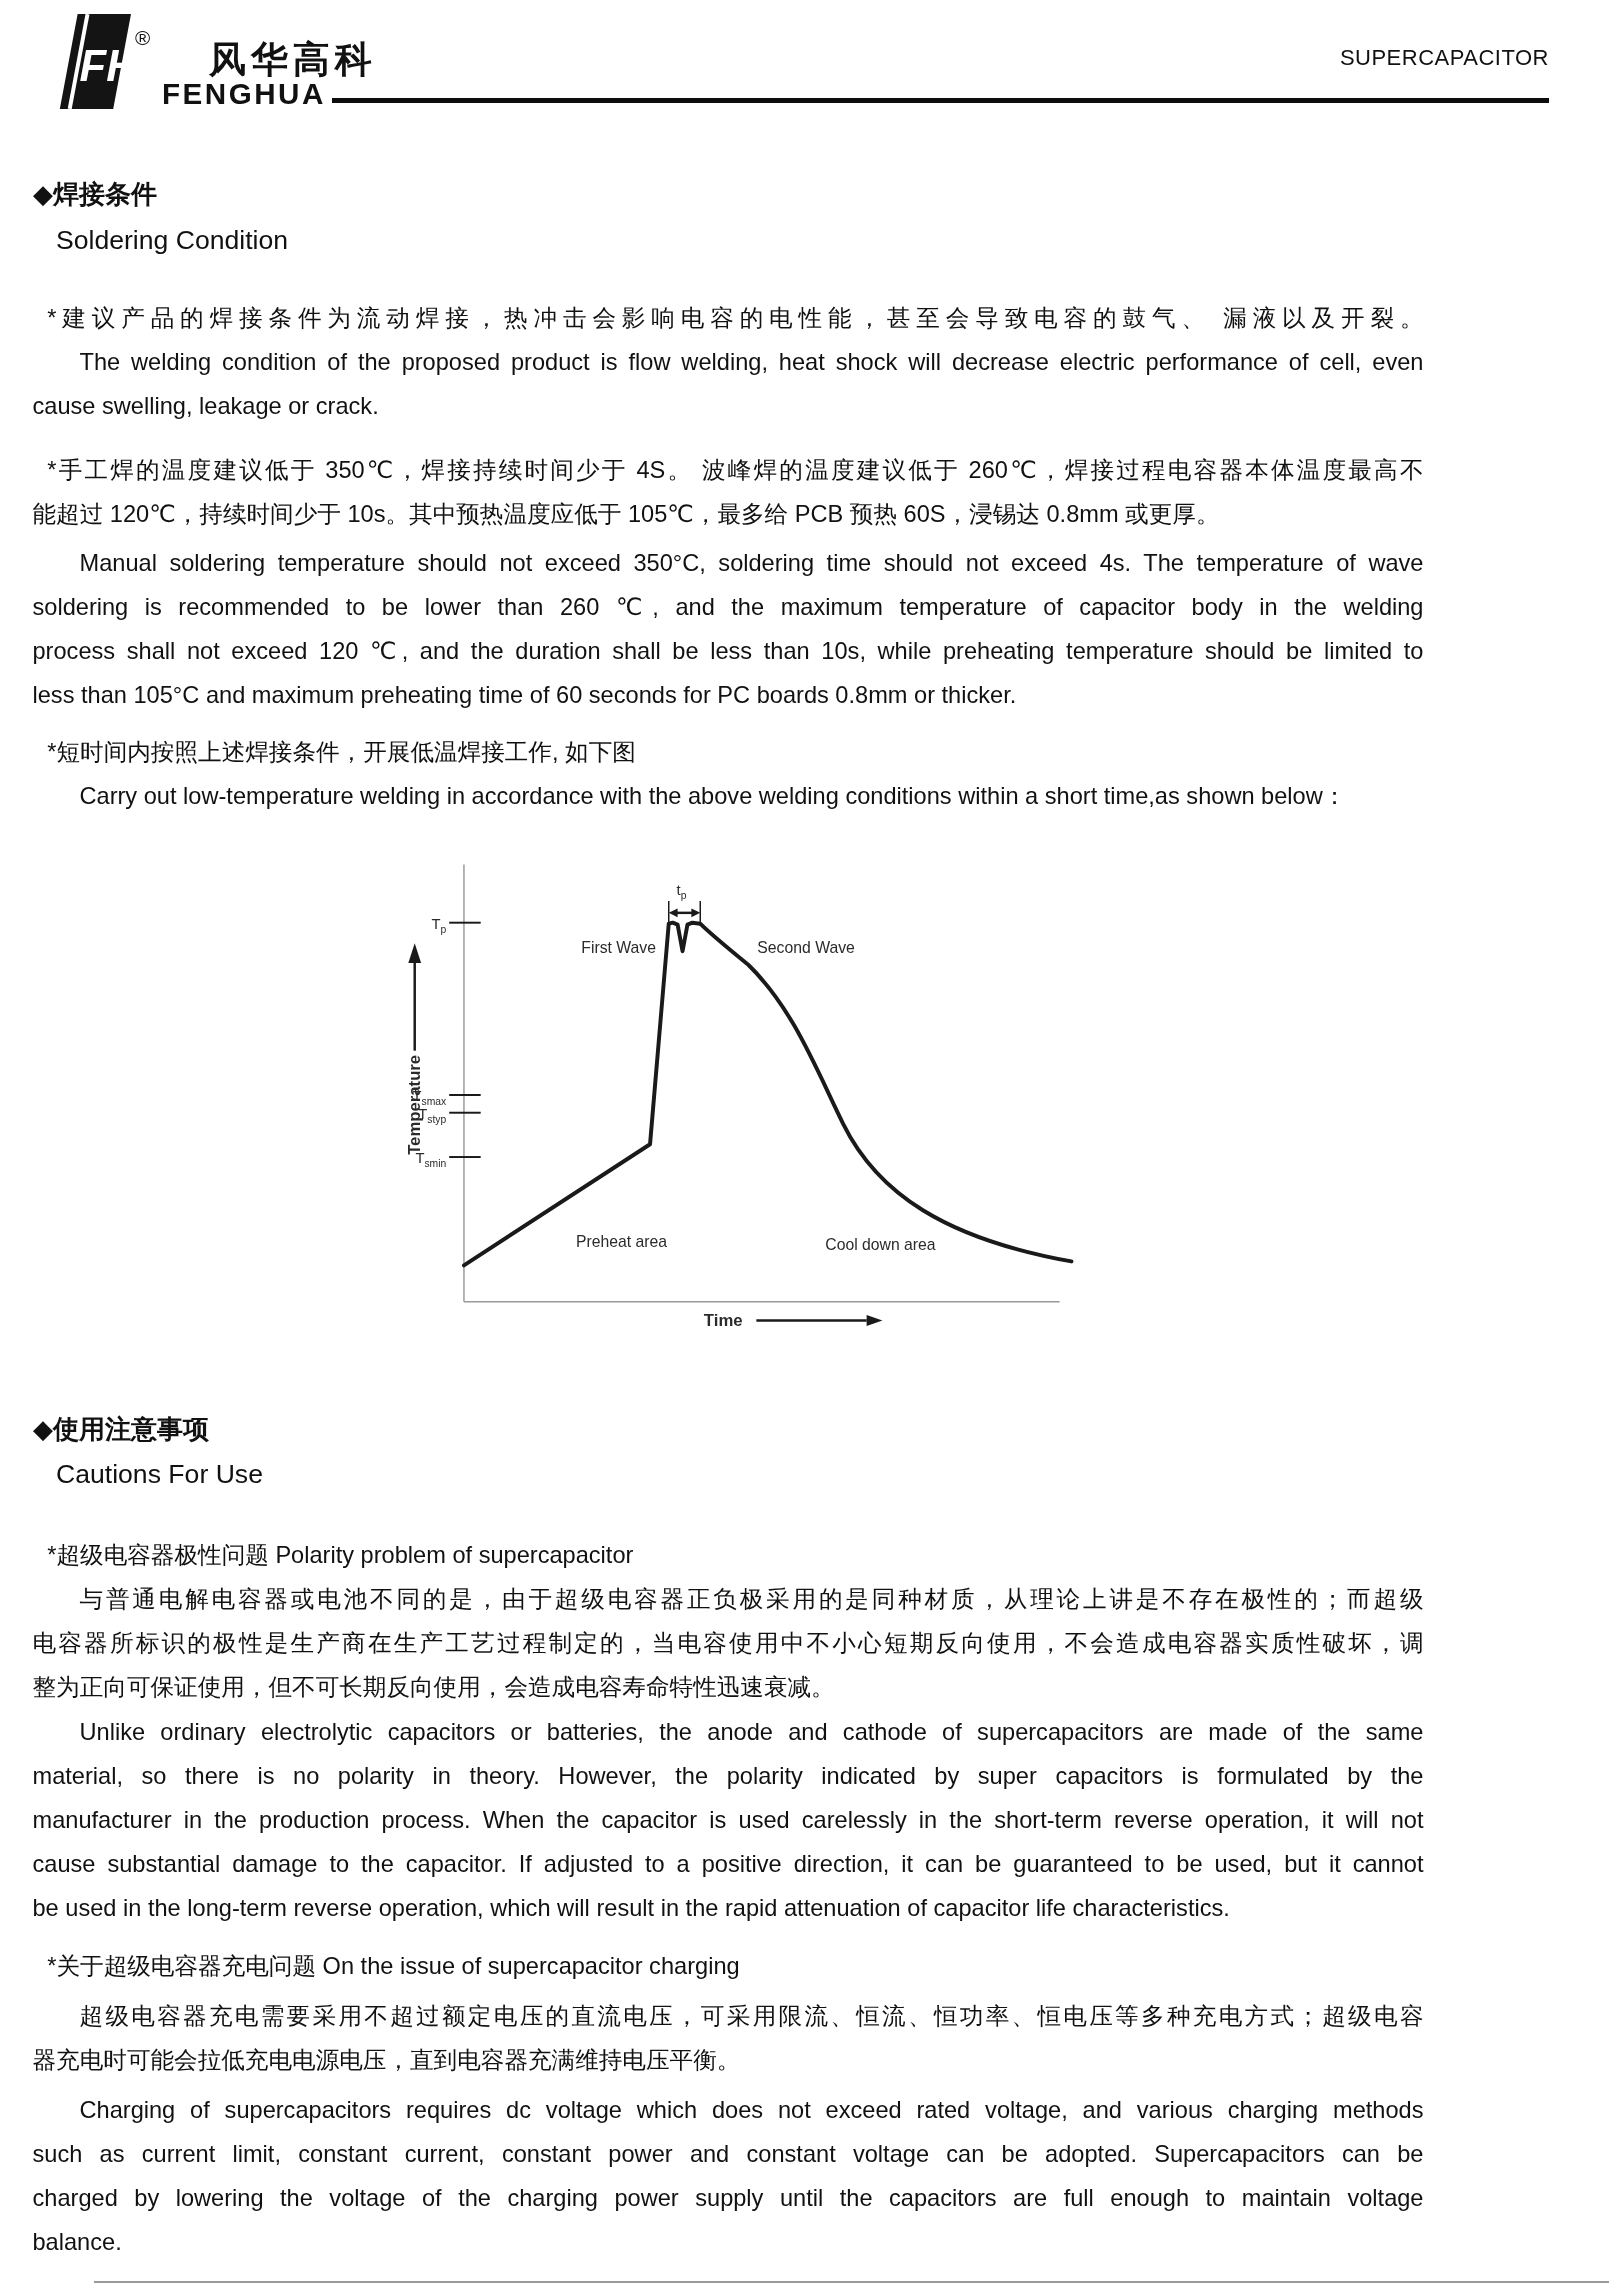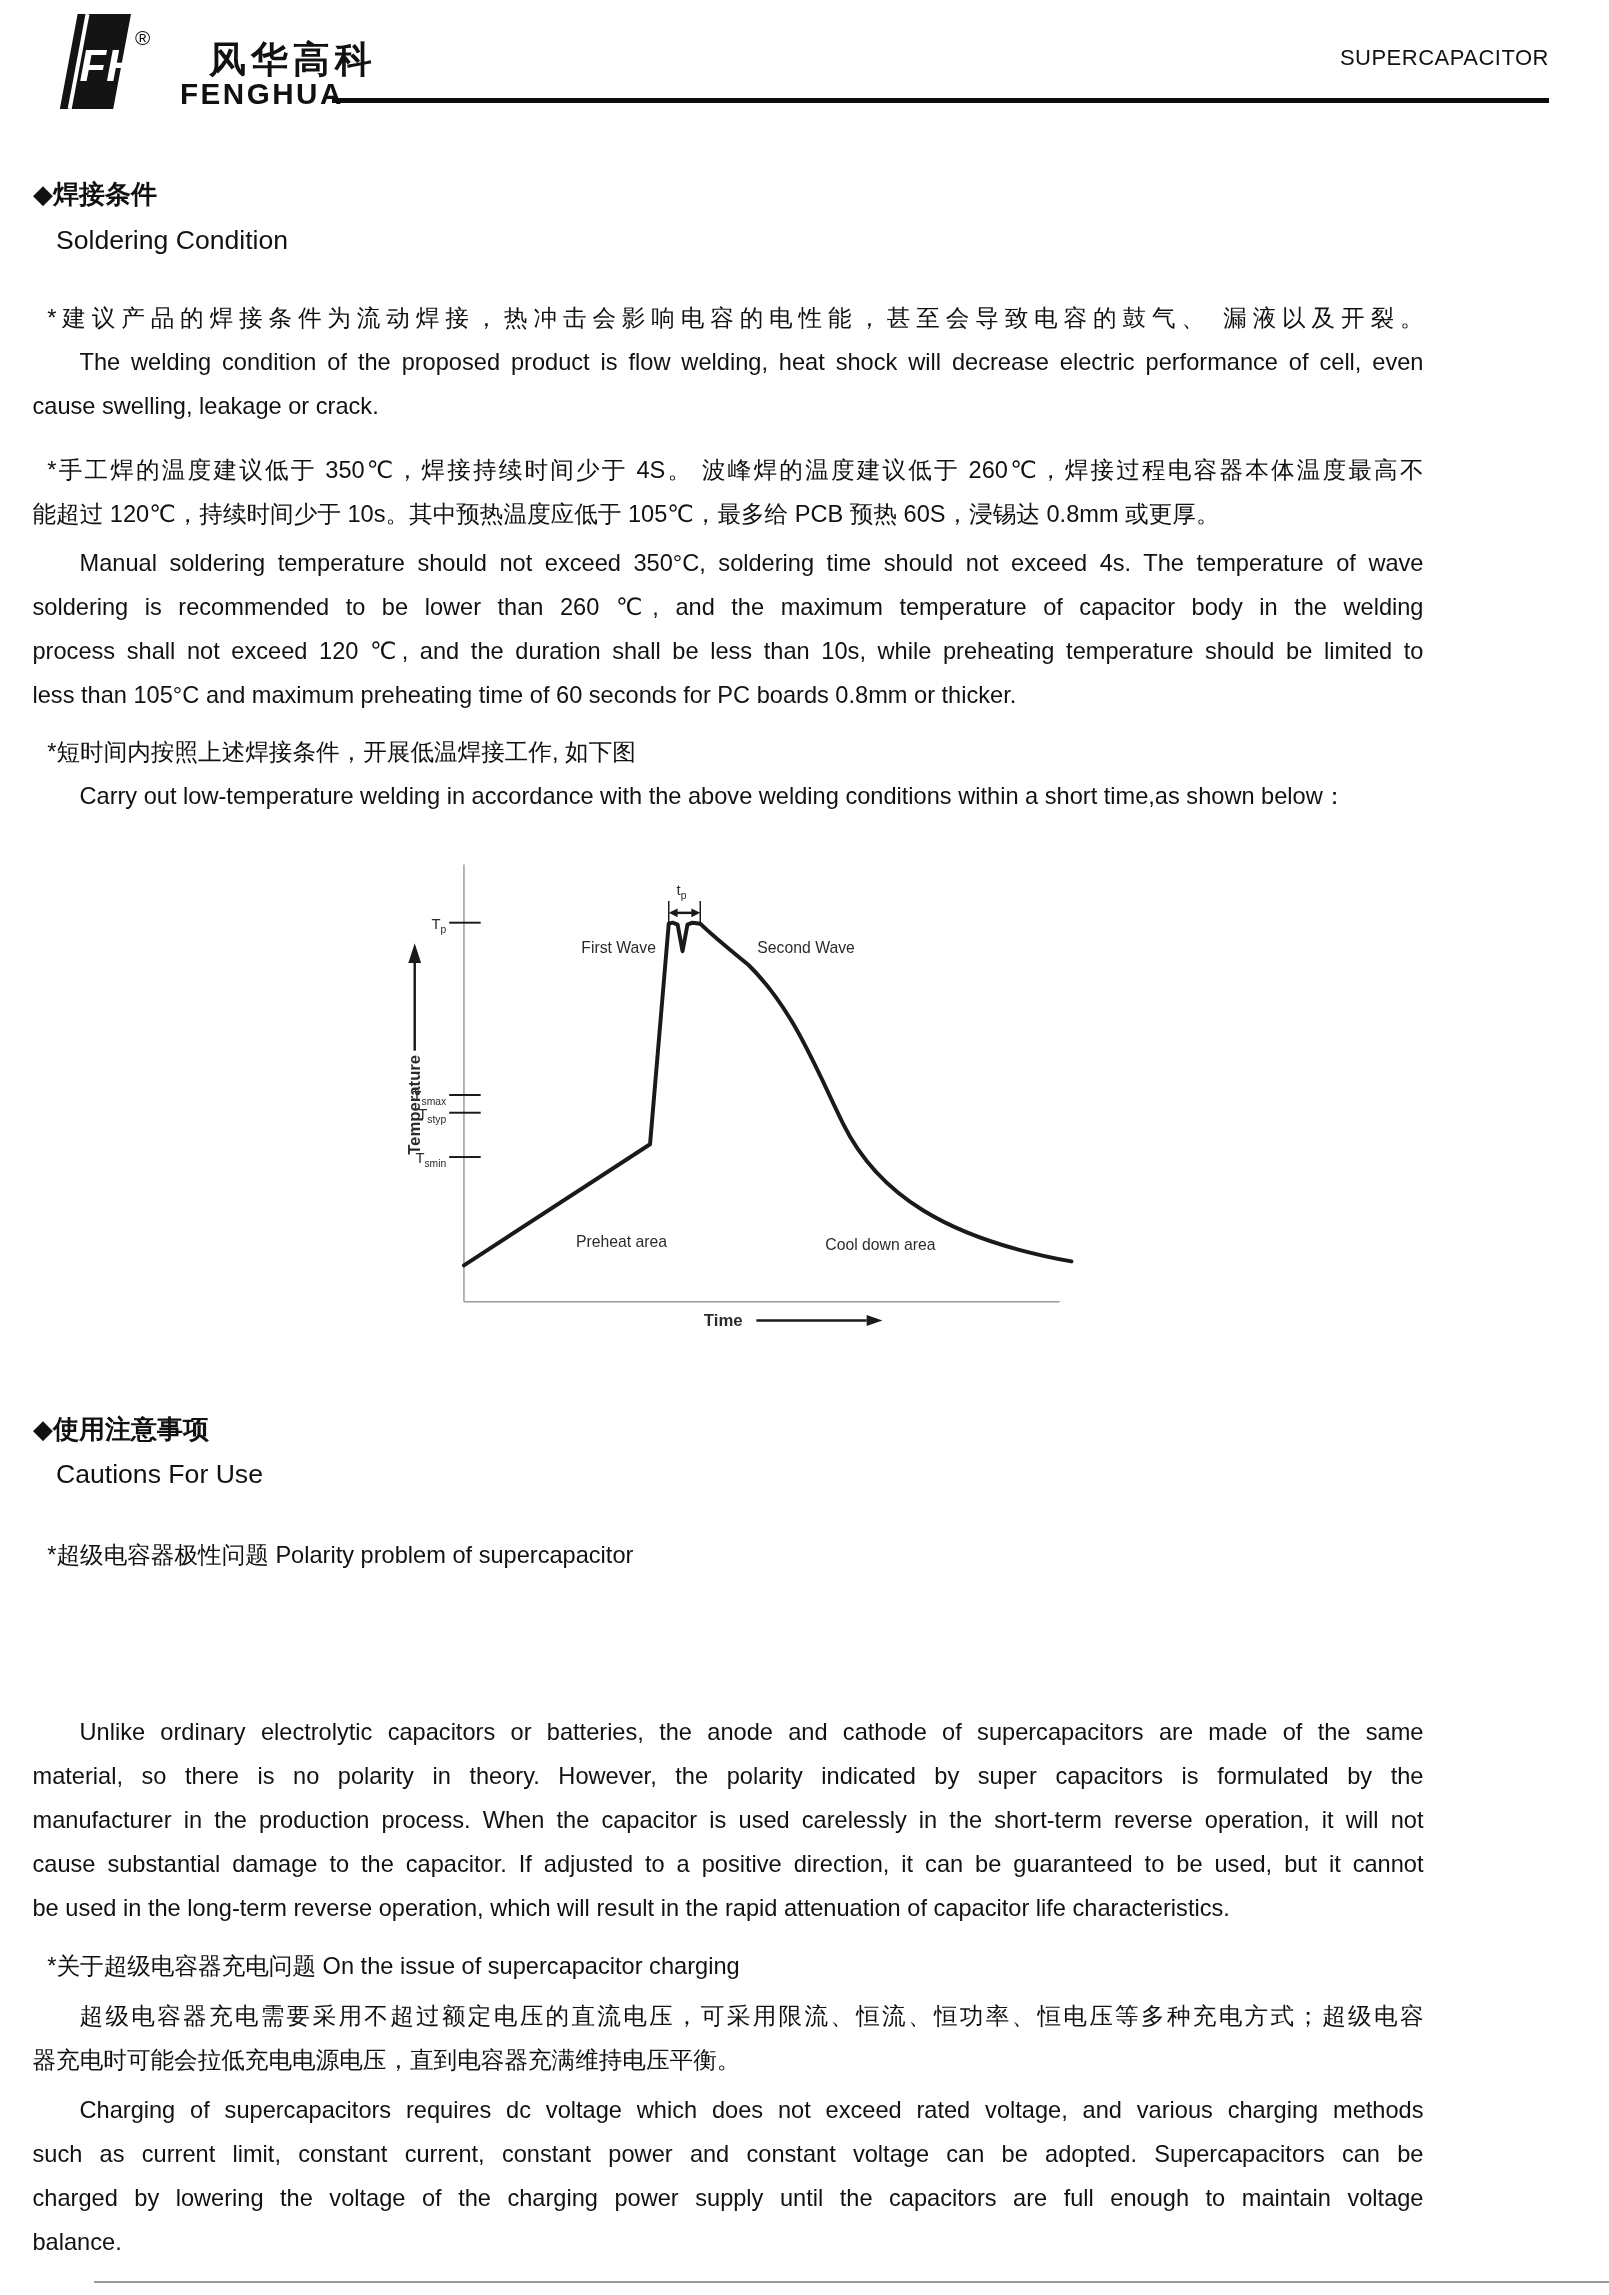--- a/index.html
+++ b/index.html
@@ -3,21 +3,21 @@
 <meta charset="utf-8">
 <style>
   html,body{margin:0;padding:0;background:#e8e8e8;}
   .page{position:relative;width:1610px;height:2295px;background:#ffffff;margin:0 auto;
         font-family:"Liberation Sans","DejaVu Sans",sans-serif;color:#111;overflow:hidden;padding-left:24px;}
   
   .hdr{position:absolute;left:0;top:0;width:100%;height:118px;}
   .logo-mark{position:absolute;left:42px;top:11.8px;}
   .reg{position:absolute;left:135px;top:25.6px;font-size:20.7px;color:#111;}
   .logo-cn{position:absolute;left:164px;top:35px;font-size:37px;font-weight:bold;letter-spacing:4.9px;white-space:nowrap;margin-left:45px;}
-  .logo-en{position:absolute;left:180px;top:77px;font-size:29.6px;font-weight:bold;letter-spacing:2.5px;white-space:nowrap;}
+  .logo-en{position:absolute;left:162px;top:77px;font-size:29.6px;font-weight:bold;letter-spacing:2.5px;white-space:nowrap;}
   .doc-title{position:absolute;right:85px;top:45px;font-size:22px;font-weight:normal;letter-spacing:0.5px;white-space:nowrap;margin-left:28px;}
   .hdr-rule{position:absolute;left:332px;right:85px;top:98px;height:4.9px;background:#0d0d0d;}
   
   .sec-cn{position:absolute;left:33px;font-size:26px;font-weight:600;white-space:nowrap;}
   .sec-en{position:absolute;left:56px;font-size:26.6px;font-weight:400;white-space:nowrap;}
   
   .para{position:absolute;left:32.5px;width:1391px;}
   .ln{font-size:23.6px;line-height:44px;white-space:nowrap;}
   .jl{white-space:normal;text-align:justify;text-align-last:justify;}
   .i1{text-indent:14.8px;}
@@ -112,20 +112,25 @@
     <polygon points="626,489 610,483.5 610,494.5" fill="#1a1a1a"></polygon>
   </svg>
 
   <div class="sec-cn" style="top:1412px">◆使用注意事项</div>
   <div class="sec-en" style="top:1459px">Cautions For Use</div>
 
   <div class="para" style="top:1533px">
     <div class="ln i1">*超级电容器极性问题  Polarity problem of supercapacitor</div>
   </div>
 
+  <div class="para" style="top:1577px">
+    <div class="ln i2 jl">与普通电解电容器或电池不同的是，由于超级电容器正负极采用的是同种材质，从理论上讲是不存在极性的；而超级</div>
+    <div class="ln jl">电容器所标识的极性是生产商在生产工艺过程制定的，当电容使用中不小心短期反向使用，不会造成电容器实质性破坏，调</div>
+    <div class="ln">整为正向可保证使用，但不可长期反向使用，会造成电容寿命特性迅速衰减。</div>
+  </div>
 
   <div class="para" style="top:1710px">
     <div class="ln i2 jl">Unlike ordinary electrolytic capacitors or batteries, the anode and cathode of supercapacitors are made of the same</div>
     <div class="ln jl">material, so there is no polarity in theory. However, the polarity indicated by super capacitors is formulated by the</div>
     <div class="ln jl">manufacturer in the production process. When the capacitor is used carelessly in the short-term reverse operation, it will not</div>
     <div class="ln jl">cause substantial damage to the capacitor. If adjusted to a positive direction, it can be guaranteed to be used, but it cannot</div>
     <div class="ln">be used in the long-term reverse operation, which will result in the rapid attenuation of capacitor life characteristics.</div>
   </div>
 
   <div class="para" style="top:1944px">

